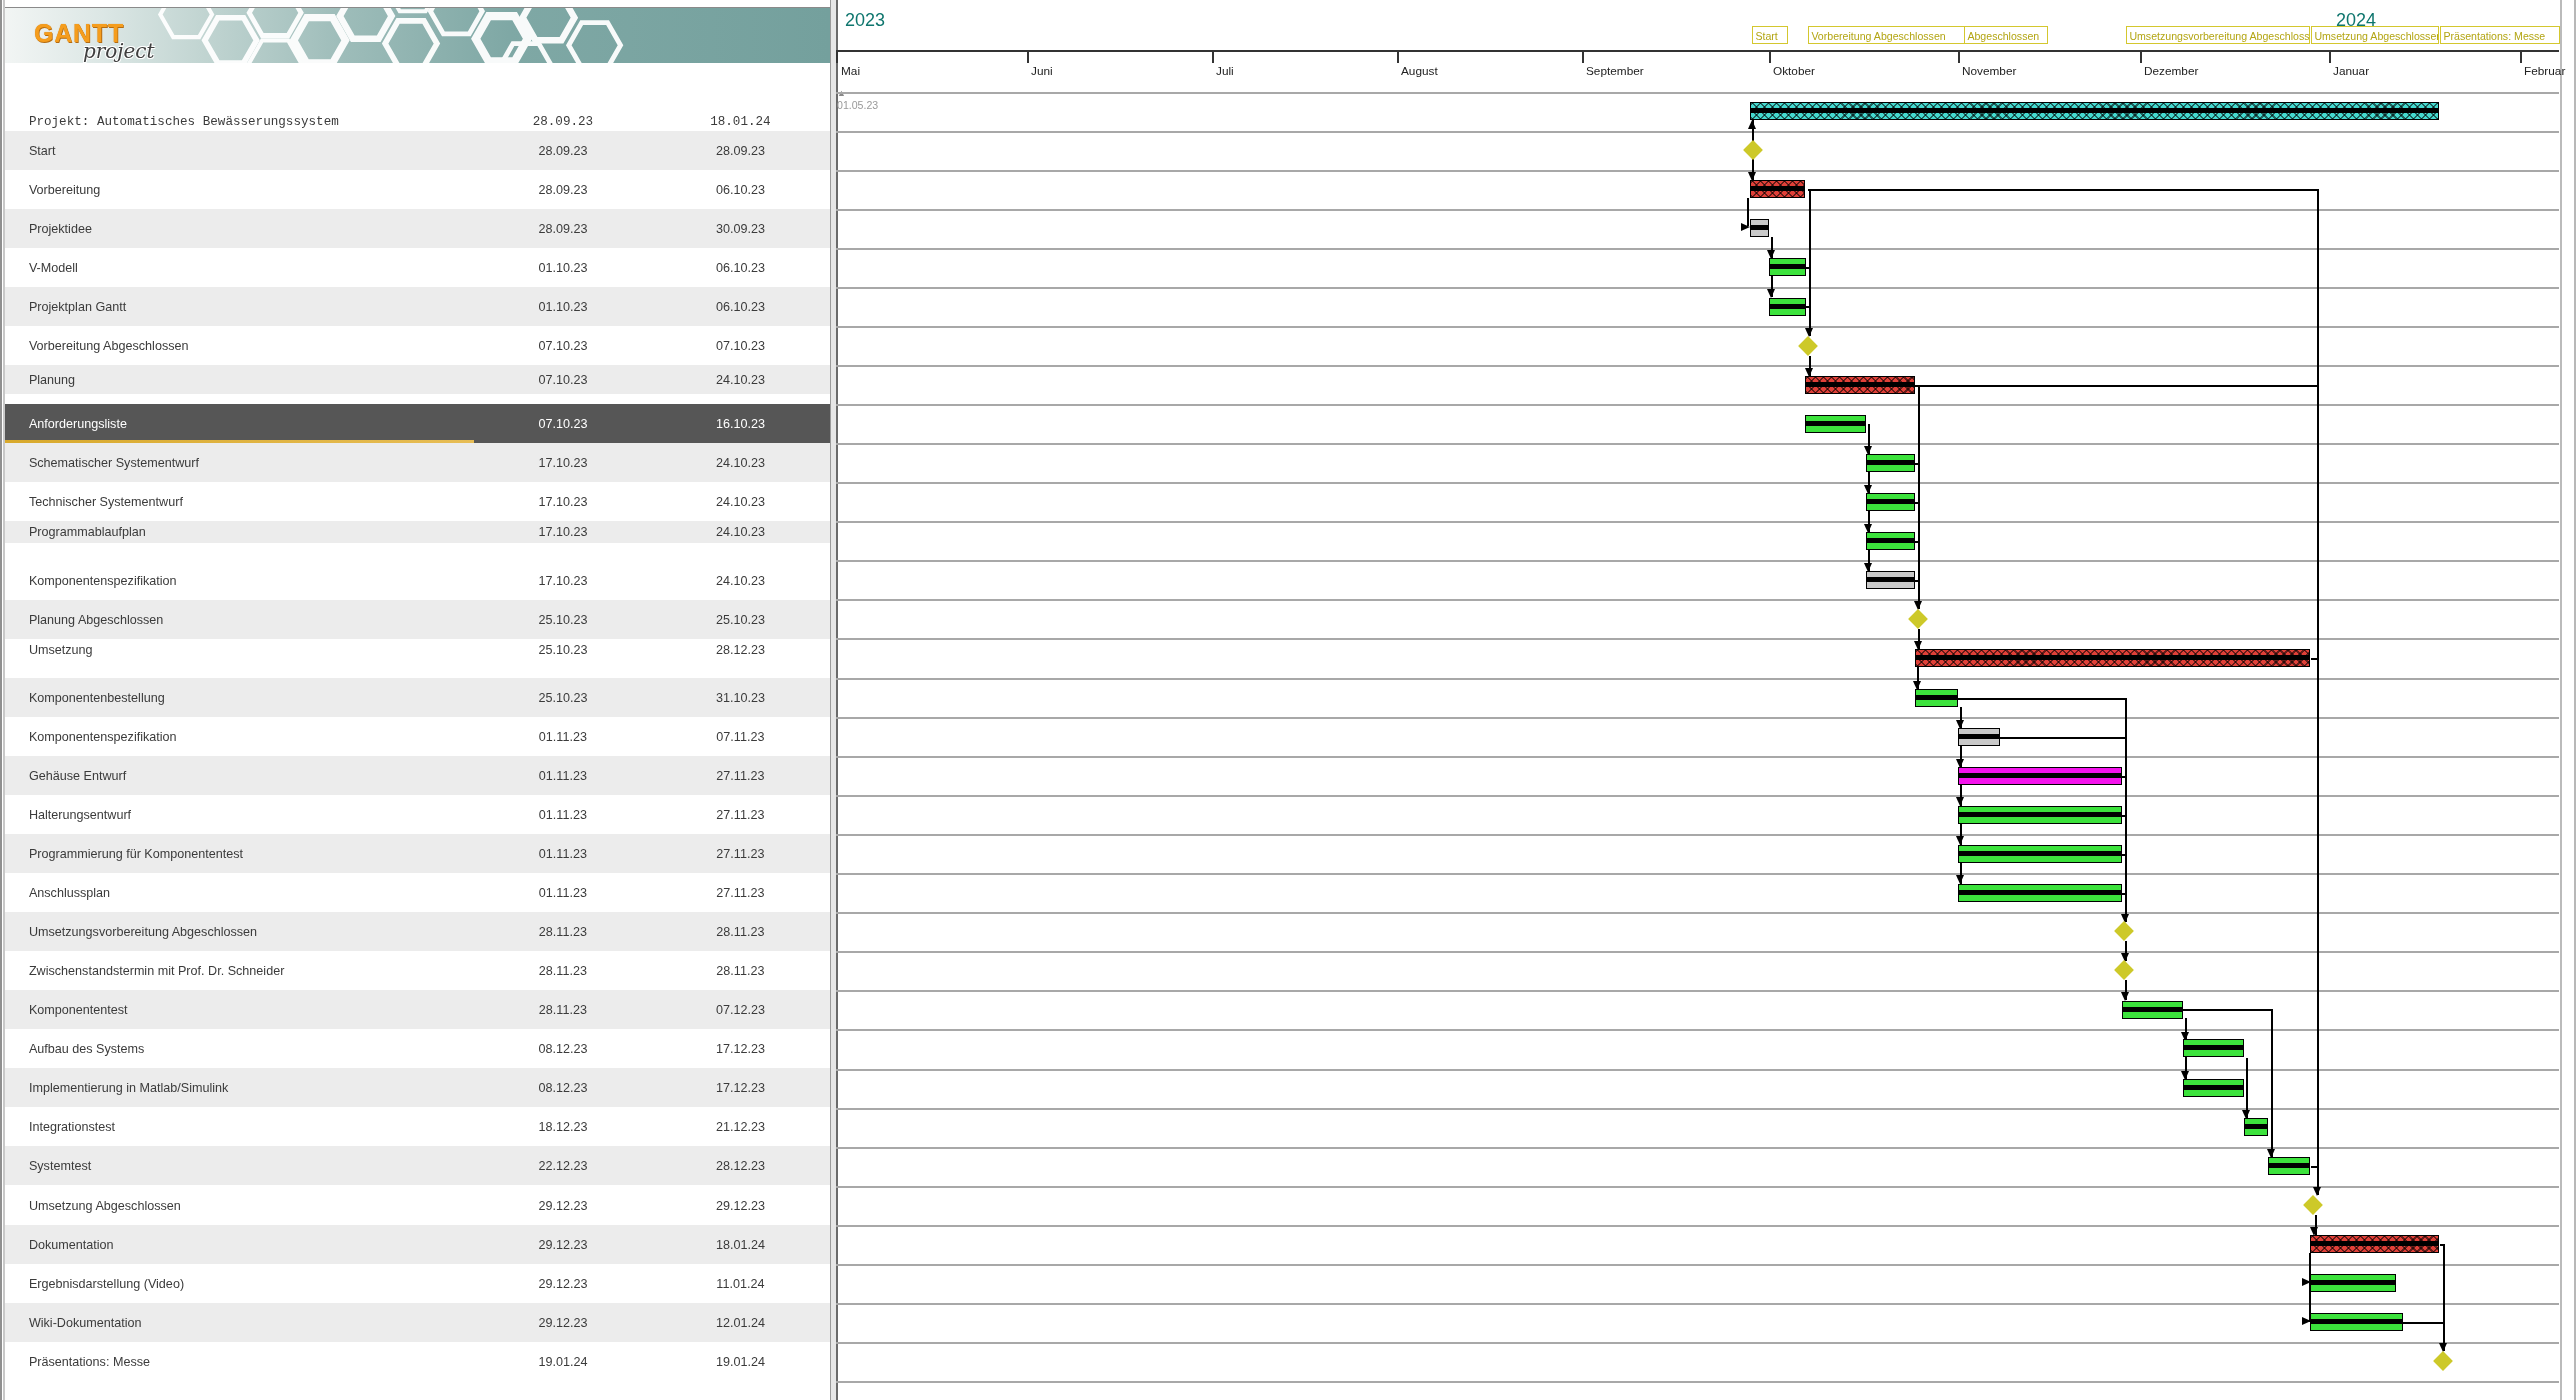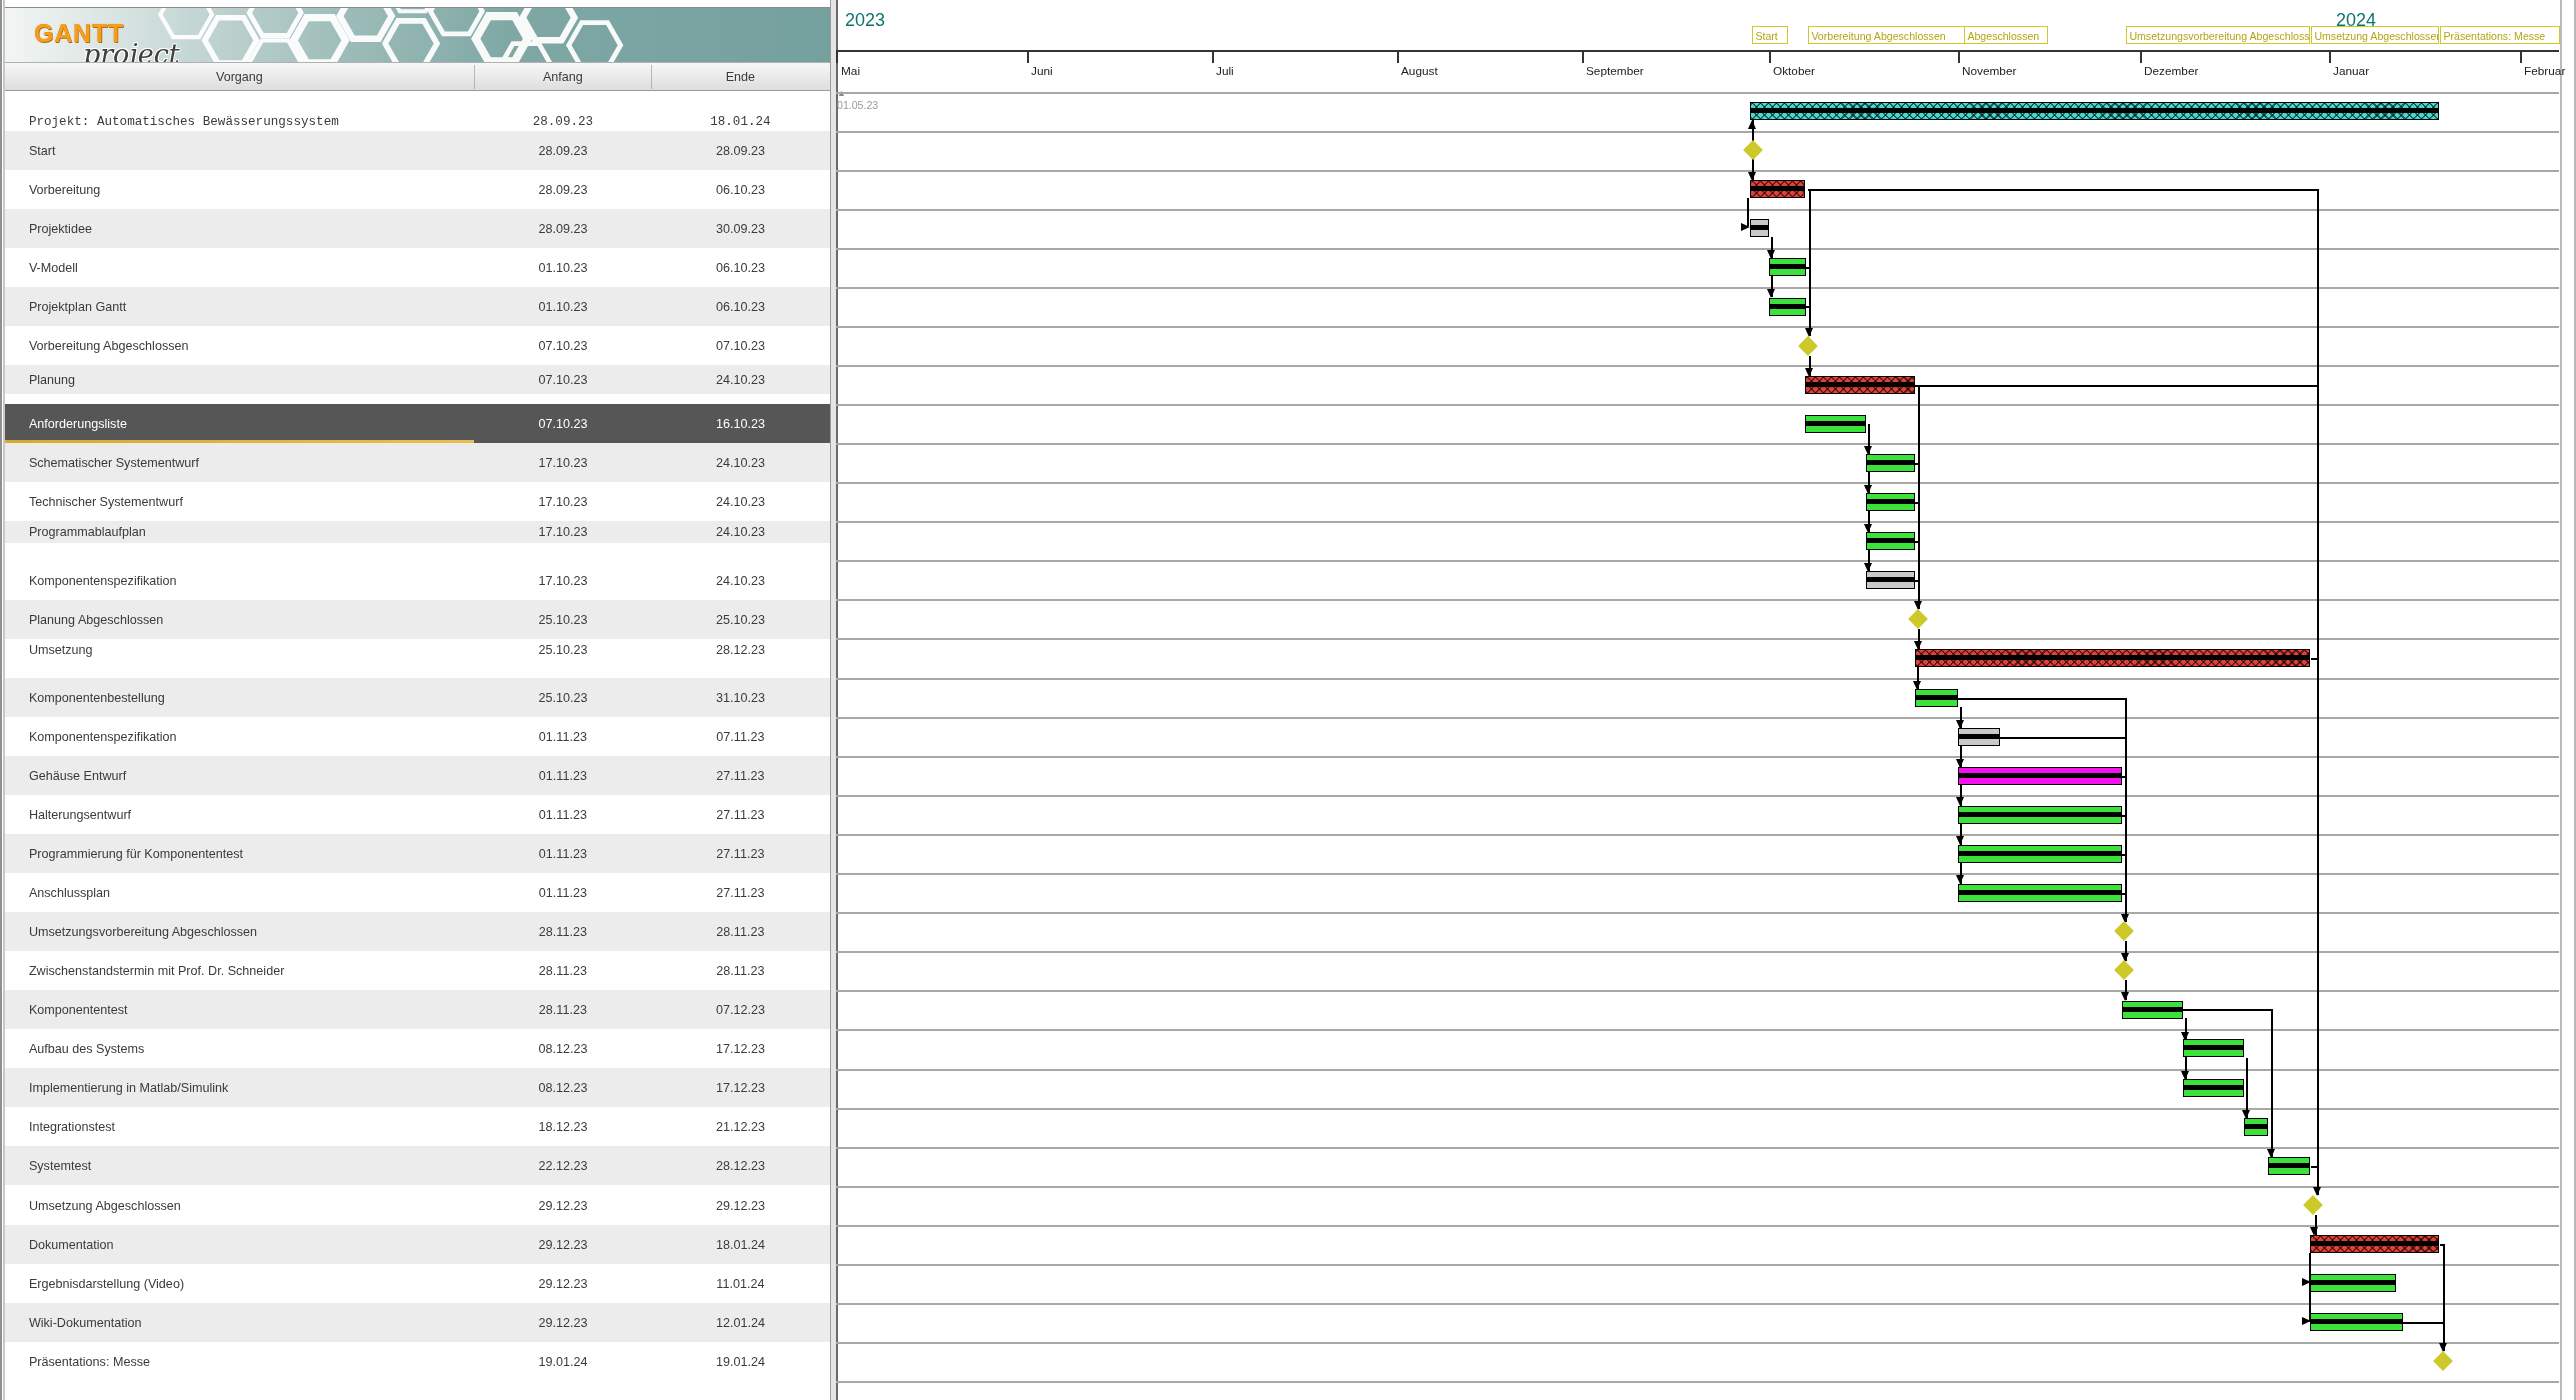--- a/index.html
+++ b/index.html
@@ -12,21 +12,21 @@
   .win-border-left2{left:3.2px;top:0;width:1.6px;height:1401px;background:#c8c8c8;}
   .win-border-right{left:2574px;top:0;width:2.4px;height:1401px;background:#b8b8b8;}
 
   
   #logo-banner{left:4.9px;top:6.5px;width:825px;height:55px;overflow:hidden;
     background:linear-gradient(90deg,#f2f5f4 0px,#dce7e5 97px,#c2d5d2 195px,#9dbcb9 341px,#7fa8a5 504px,#74a09d 825px);
     border-top:0.8px solid #8a8a8a;}
   #logo-banner svg{position:absolute;left:0;top:0;}
   #logo-title{position:absolute;left:29px;top:11.4px;font-size:25px;font-weight:bold;letter-spacing:0.8px;
     color:#f59d1d;text-shadow:0 0 0.8px #c87a12,0.8px 0.8px 0 #b36a10;}
-  #logo-subtitle{position:absolute;left:78px;top:31px;font-size:27px;font-style:italic;
+  #logo-subtitle{position:absolute;left:78px;top:31px;font-size:20px;font-style:italic;
     font-family:"DejaVu Serif",serif;color:#3f3f3f;
     text-shadow:-0.8px -0.8px 0 #fff,0.8px -0.8px 0 #fff,-0.8px 0.8px 0 #fff,0.8px 0.8px 0 #fff;}
 
   
   #table-header{left:4.9px;top:62px;width:825px;height:29px;
     background:linear-gradient(#f7f7f7,#dedede);border-top:0.8px solid #b0b0b0;border-bottom:1.6px solid #9a9a9a;box-sizing:border-box;}
   .hcell{position:absolute;top:0;height:28px;line-height:28px;text-align:center;font-size:12.6px;color:#3c3c3c;}
   .hsep{position:absolute;top:1.6px;width:1.6px;height:24px;background:#b5b5b5;}
   .trow{position:absolute;left:4.9px;width:825px;}
   .trow .tname{position:absolute;left:24px;top:0;height:100%;display:flex;align-items:center;
@@ -100,27 +100,20 @@
         <use href="#hex" x="695" y="18" stroke-width="6"></use>
         <use href="#hex" x="300" y="40" stroke-width="5"></use>
         <use href="#hex" x="470" y="-52" stroke-width="5"></use>
         <use href="#hex" x="610" y="44" stroke-width="6"></use>
       </g>
     </svg>
     <span id="logo-title">GANTT</span>
     <span id="logo-subtitle">project</span>
   </div>
 
-  <div id="table-header" class="abs">
-      <div class="hcell" style="left: 0px; width: 469px;">Vorgang</div>
-      <div class="hcell" style="left: 469px; width: 178px;">Anfang</div>
-      <div class="hcell" style="left: 646px; width: 179px;">Ende</div>
-      <div class="hsep" style="left: 469px;"></div>
-      <div class="hsep" style="left: 646px;"></div>
-    </div>
 
   <div id="table-rows">
       <div class="trow" style="top: 102px; height: 39px; font-family: Liberation Mono, monospace;">
         <div class="tname">Projekt: Automatisches Bewässerungssystem</div>
         <div class="tdate" style="left: 469px; width: 178px;">28.09.23</div>
         <div class="tdate" style="left: 646px; width: 179px;">18.01.24</div>
       </div>
       <div class="trow alt" style="top: 131px; height: 39px;">
         <div class="tname">Start</div>
         <div class="tdate" style="left: 469px; width: 178px;">28.09.23</div>

